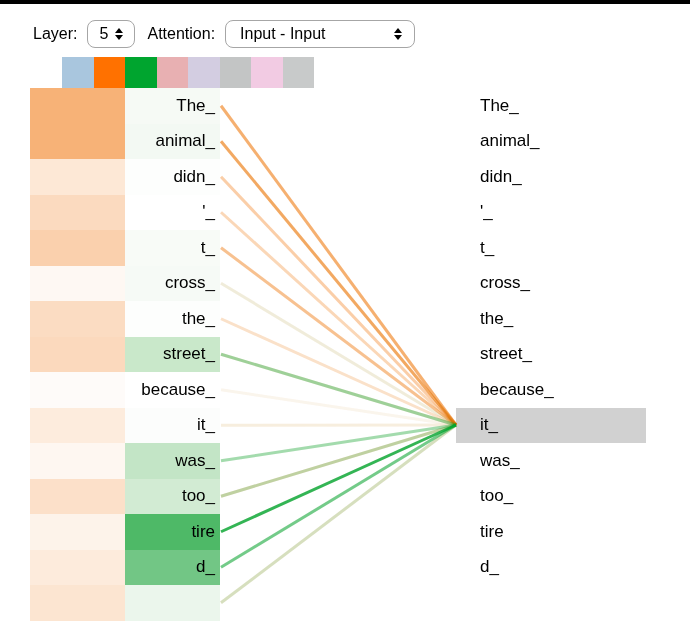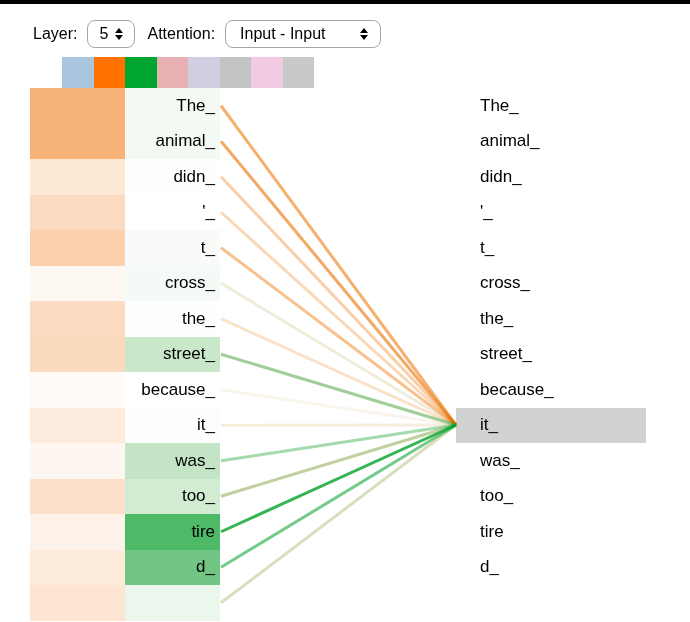--- a/index.html
+++ b/index.html
@@ -5,21 +5,21 @@
   html,body{margin:0;padding:0;background:#fff;}
   #app{position:relative;width:690px;height:622px;background:#fff;overflow:hidden;
        font-family:"Liberation Sans",sans-serif;color:#000;}
   .topbar{position:absolute;left:0;top:0;width:690px;height:4px;background:#000;}
   .controls{position:absolute;left:33px;top:18px;height:32px;display:flex;align-items:center;
             font-size:16px;}
   .ctl-label{margin-right:10px;}
   .select{display:inline-flex;align-items:center;height:28px;background:#fff;
           border:1.5px solid #a6a6a6;border-radius:8px;box-sizing:border-box;cursor:default;}
   .select.layer{width:48px;justify-content:center;gap:7px;margin-right:12px;}
-  .select.attn{width:156px;justify-content:space-between;padding:0 12px 0 14px;}
+  .select.attn{width:190px;justify-content:space-between;padding:0 12px 0 14px;}
   .select .val{font-size:16px;}
   .spin{display:flex;flex-direction:column;align-items:center;gap:2px;}
   .spin .up{width:0;height:0;border-left:4px solid transparent;border-right:4px solid transparent;
             border-bottom:5px solid #000;}
   .spin .dn{width:0;height:0;border-left:4px solid transparent;border-right:4px solid transparent;
             border-top:5px solid #000;}
   .palette{position:absolute;left:62px;top:57px;height:31px;display:flex;}
   .swatch{width:31.5px;height:31px;}
   .cell{position:absolute;width:95px;height:35.5px;}
   .tokcell{position:absolute;width:95px;height:35.5px;display:flex;align-items:center;

